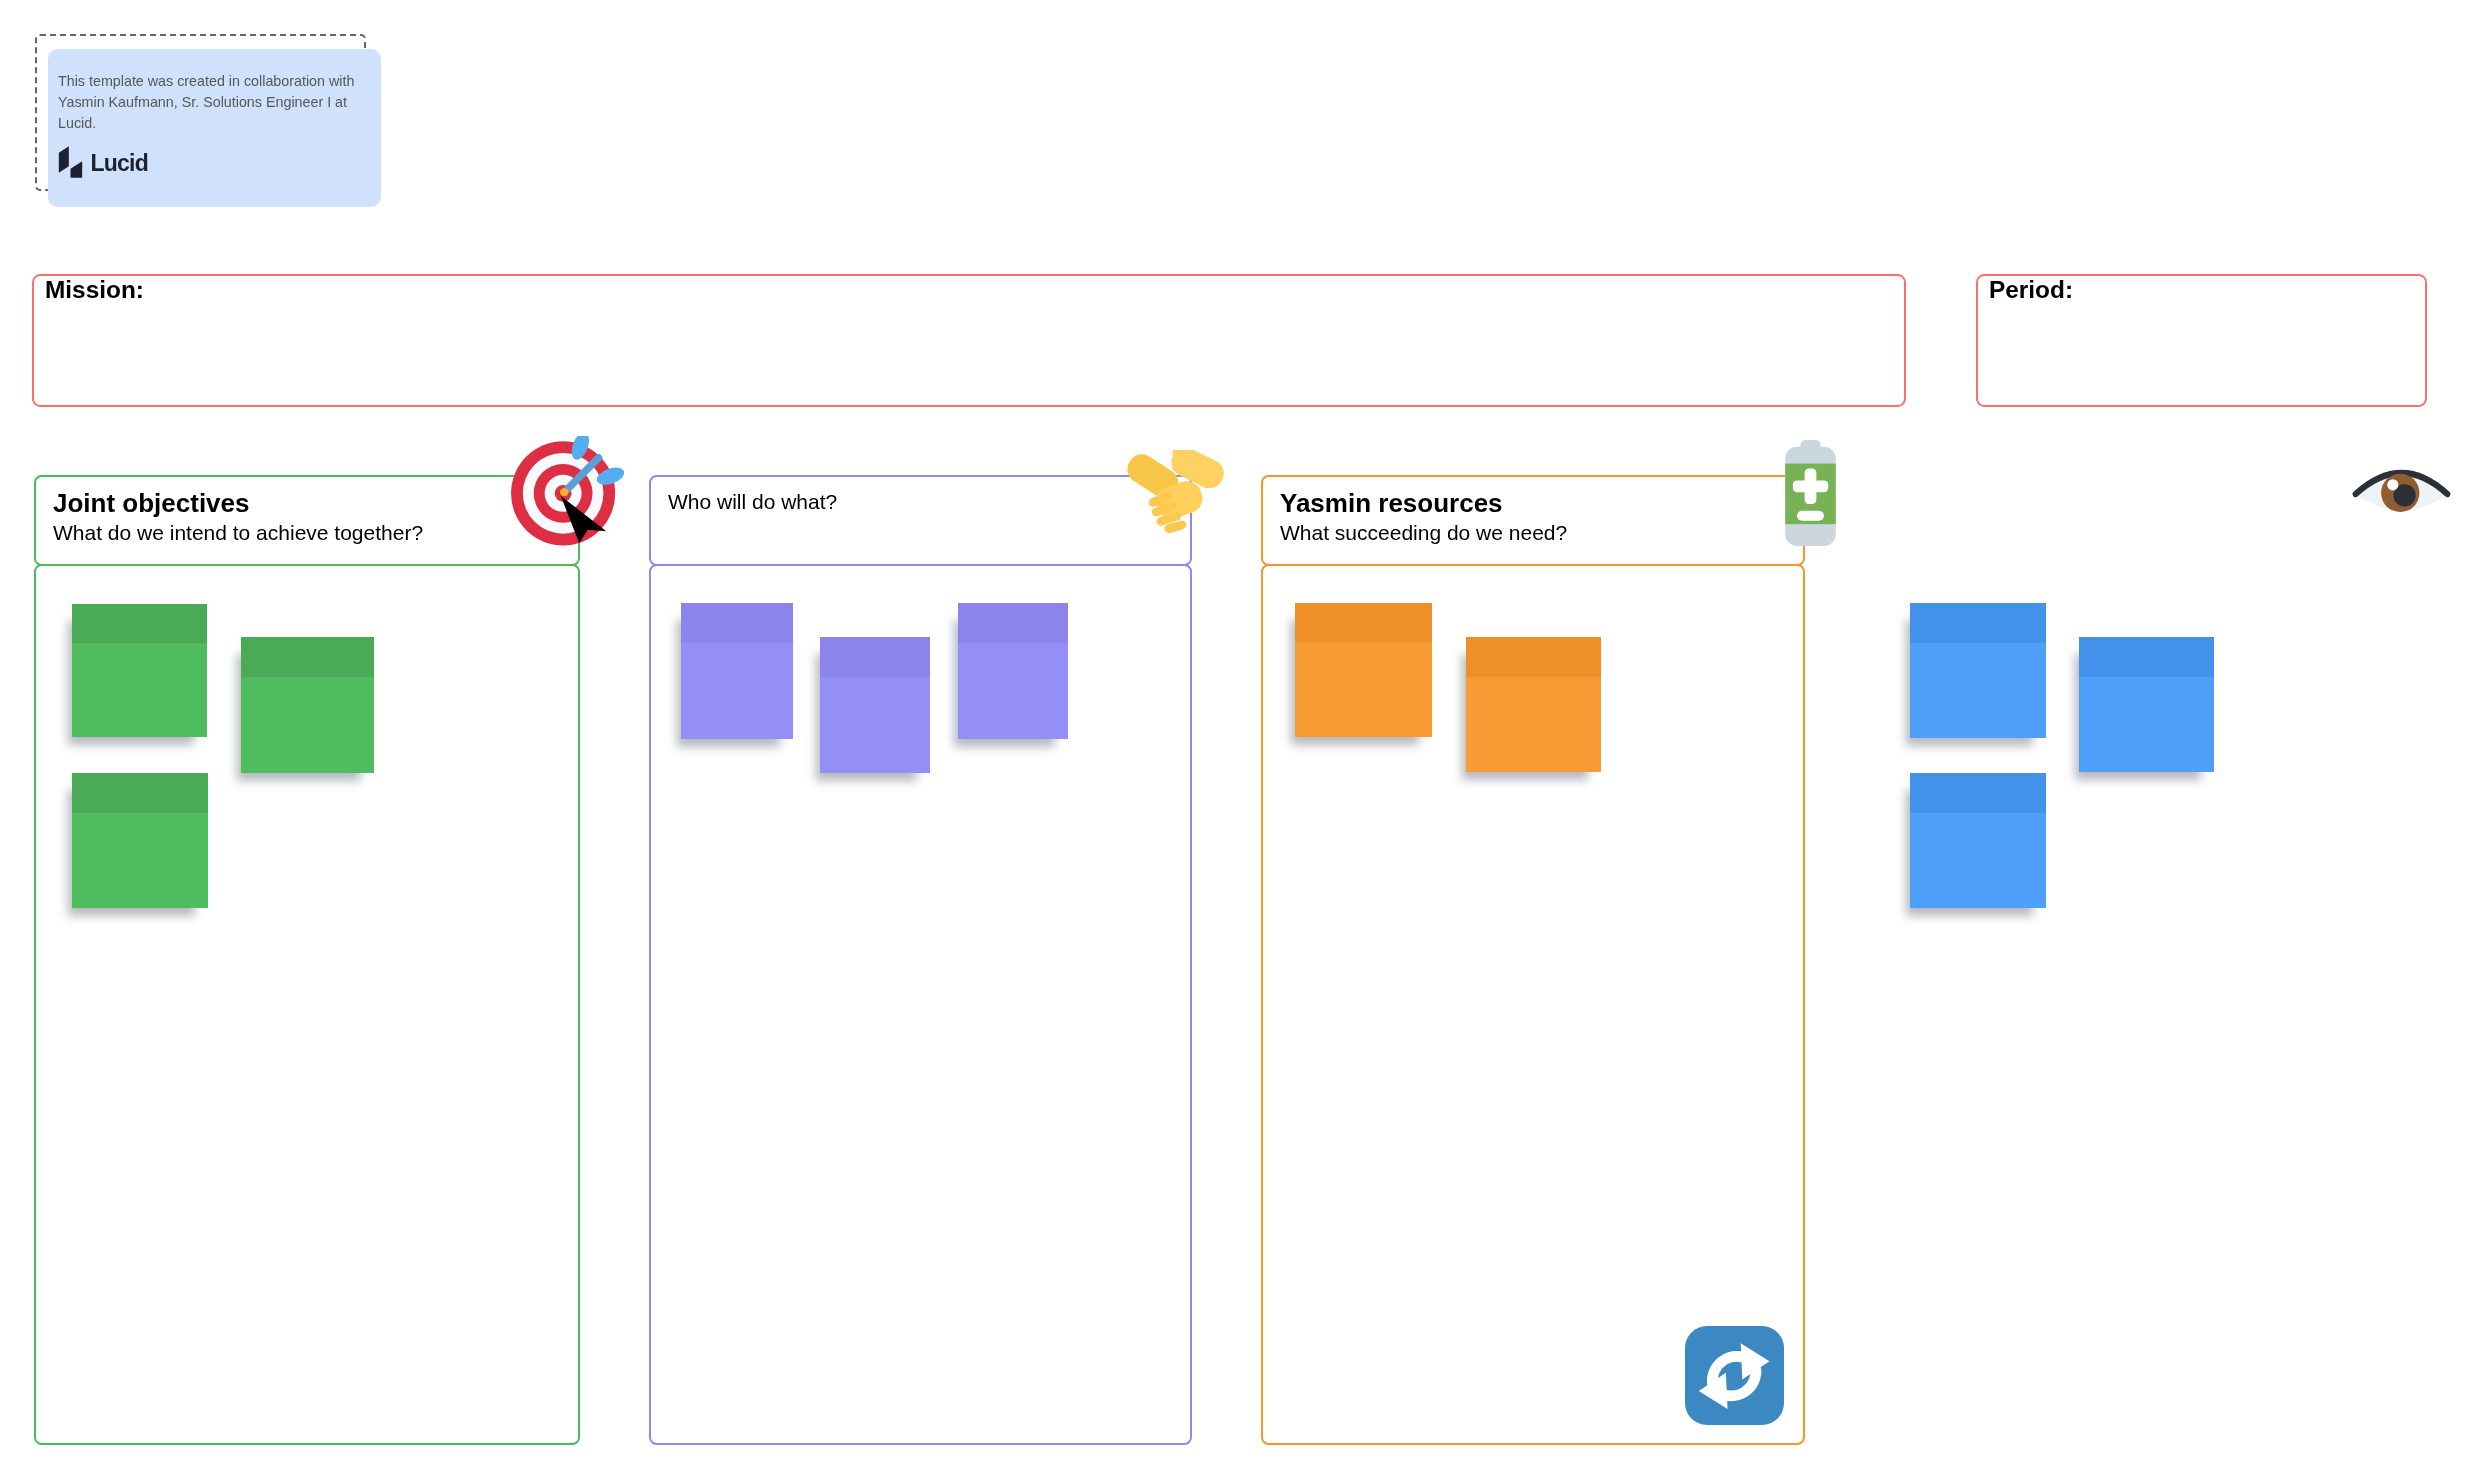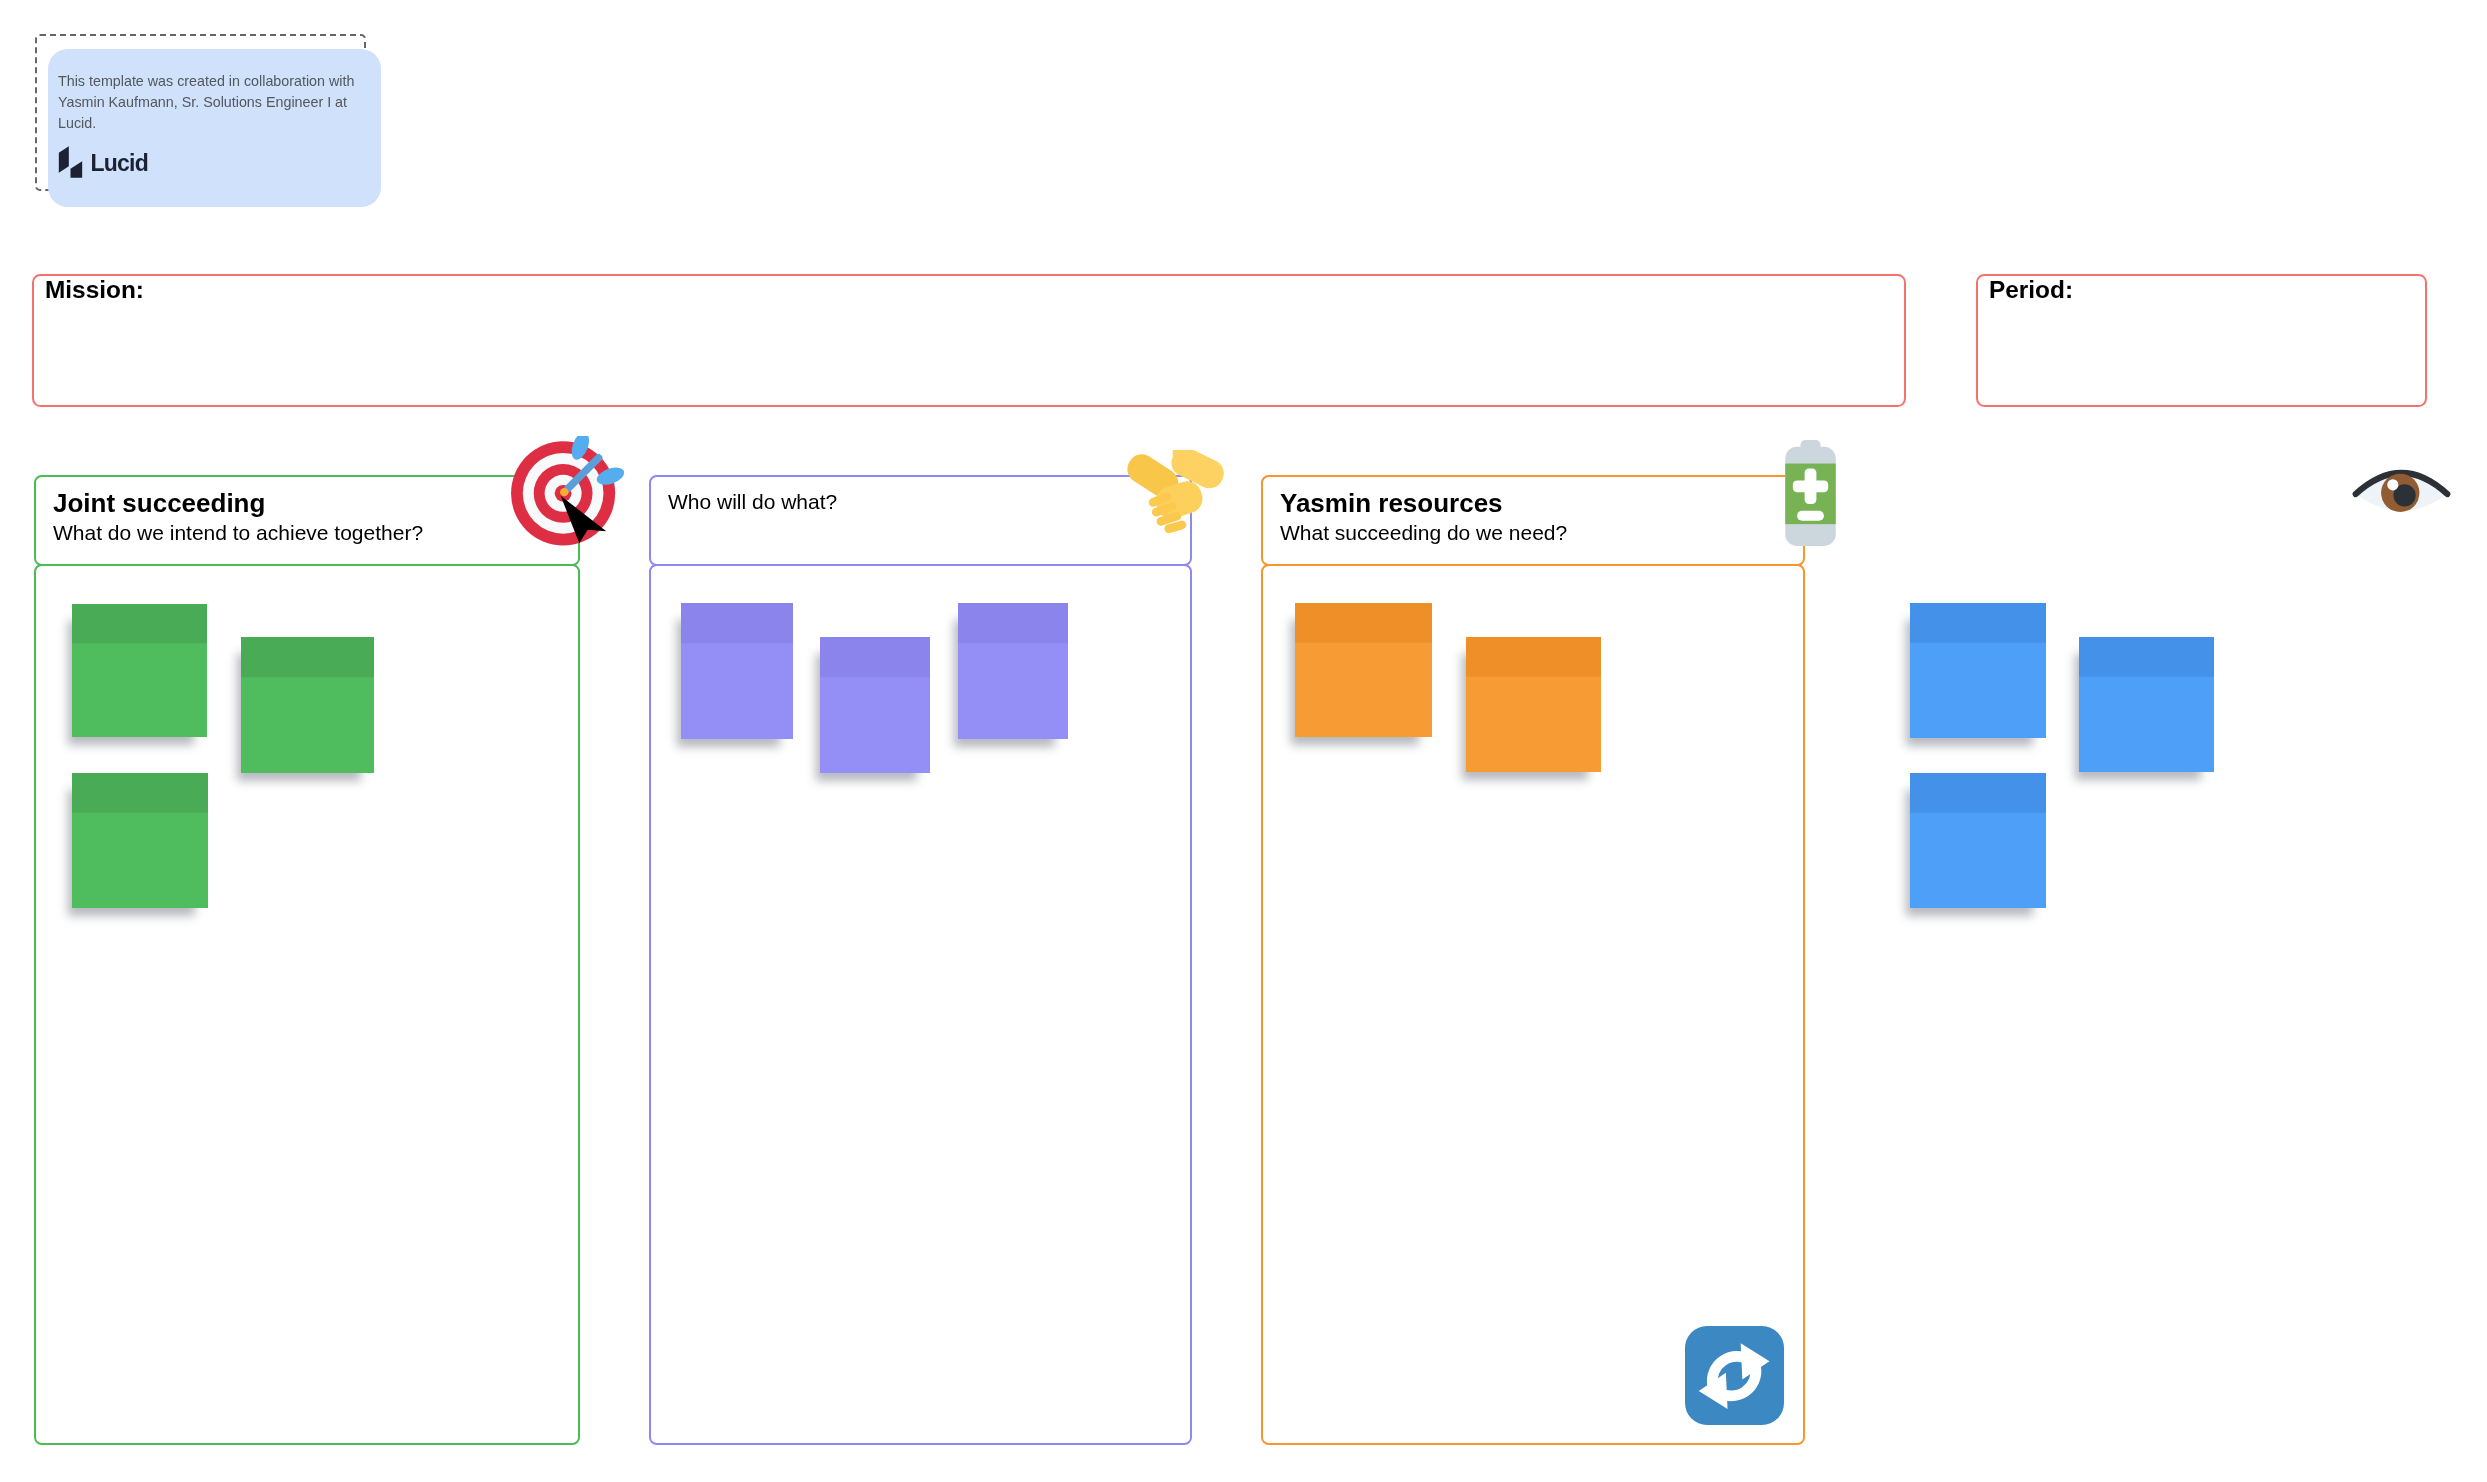--- a/index.html
+++ b/index.html
@@ -2,21 +2,21 @@
 <html style="font-size:13.5px"><head>
 <meta charset="utf-8">
 <style>
   html,body{margin:0;padding:0;background:#ffffff;font-family:"Liberation Sans",sans-serif;}
   #board{position:relative;width:2487px;height:1482px;background:#ffffff;overflow:hidden;}
 
   
   .attr-dashed{position:absolute;left:35px;top:34px;width:327px;height:153px;
     border:2.5px dashed #63666b;border-radius:5px;}
   .attr-card{position:absolute;left:48px;top:49px;width:333px;height:158px;
-    background:#cfe1fb;border-radius:20px;box-sizing:border-box;
+    background:#cfe1fb;border-radius:10px;box-sizing:border-box;
     padding:22px 11.8px 0 10px;}
   .attr-card p{margin:0;font-size:14.3px;line-height:21px;color:#54575c;}
   .attr-logo{display:flex;align-items:center;gap:7.6px;margin-top:11.8px;}
   .attr-logo .wordmark{font-size:23px;font-weight:bold;color:#1d2233;letter-spacing:-0.8px;}
 
   
   .field{position:absolute;top:274px;height:133px;border:2.5px solid #f4716c;border-radius:8.4px;
     box-sizing:border-box;display:flex;align-items:flex-start;padding-left:11px;background:#fff;}
   .field .label{font-size:24.4px;font-weight:bold;color:#000;}
   .field.mission{left:32px;width:1874px;}
@@ -70,21 +70,21 @@
 
   <div class="field mission" style="border-color: rgb(244, 113, 108);">
     <span class="label">Mission:</span>
   </div>
   <div class="field period" style="border-color: rgb(244, 113, 108);">
     <span class="label">Period:</span>
   </div>
 
   <section class="col c1" style="--accent: #4cbb58;">
     <div class="hdr">
-      <h2>Joint succeeding</h2>
+      <h2>Joint objectives</h2>
       <p>What do we intend to achieve together?</p>
     </div>
     <div class="bdy"></div>
   </section>
 
   <section class="col c2" style="--accent: #8e89f1;">
     <div class="hdr">
       <p>Who will do what?</p>
     </div>
     <div class="bdy"></div>

